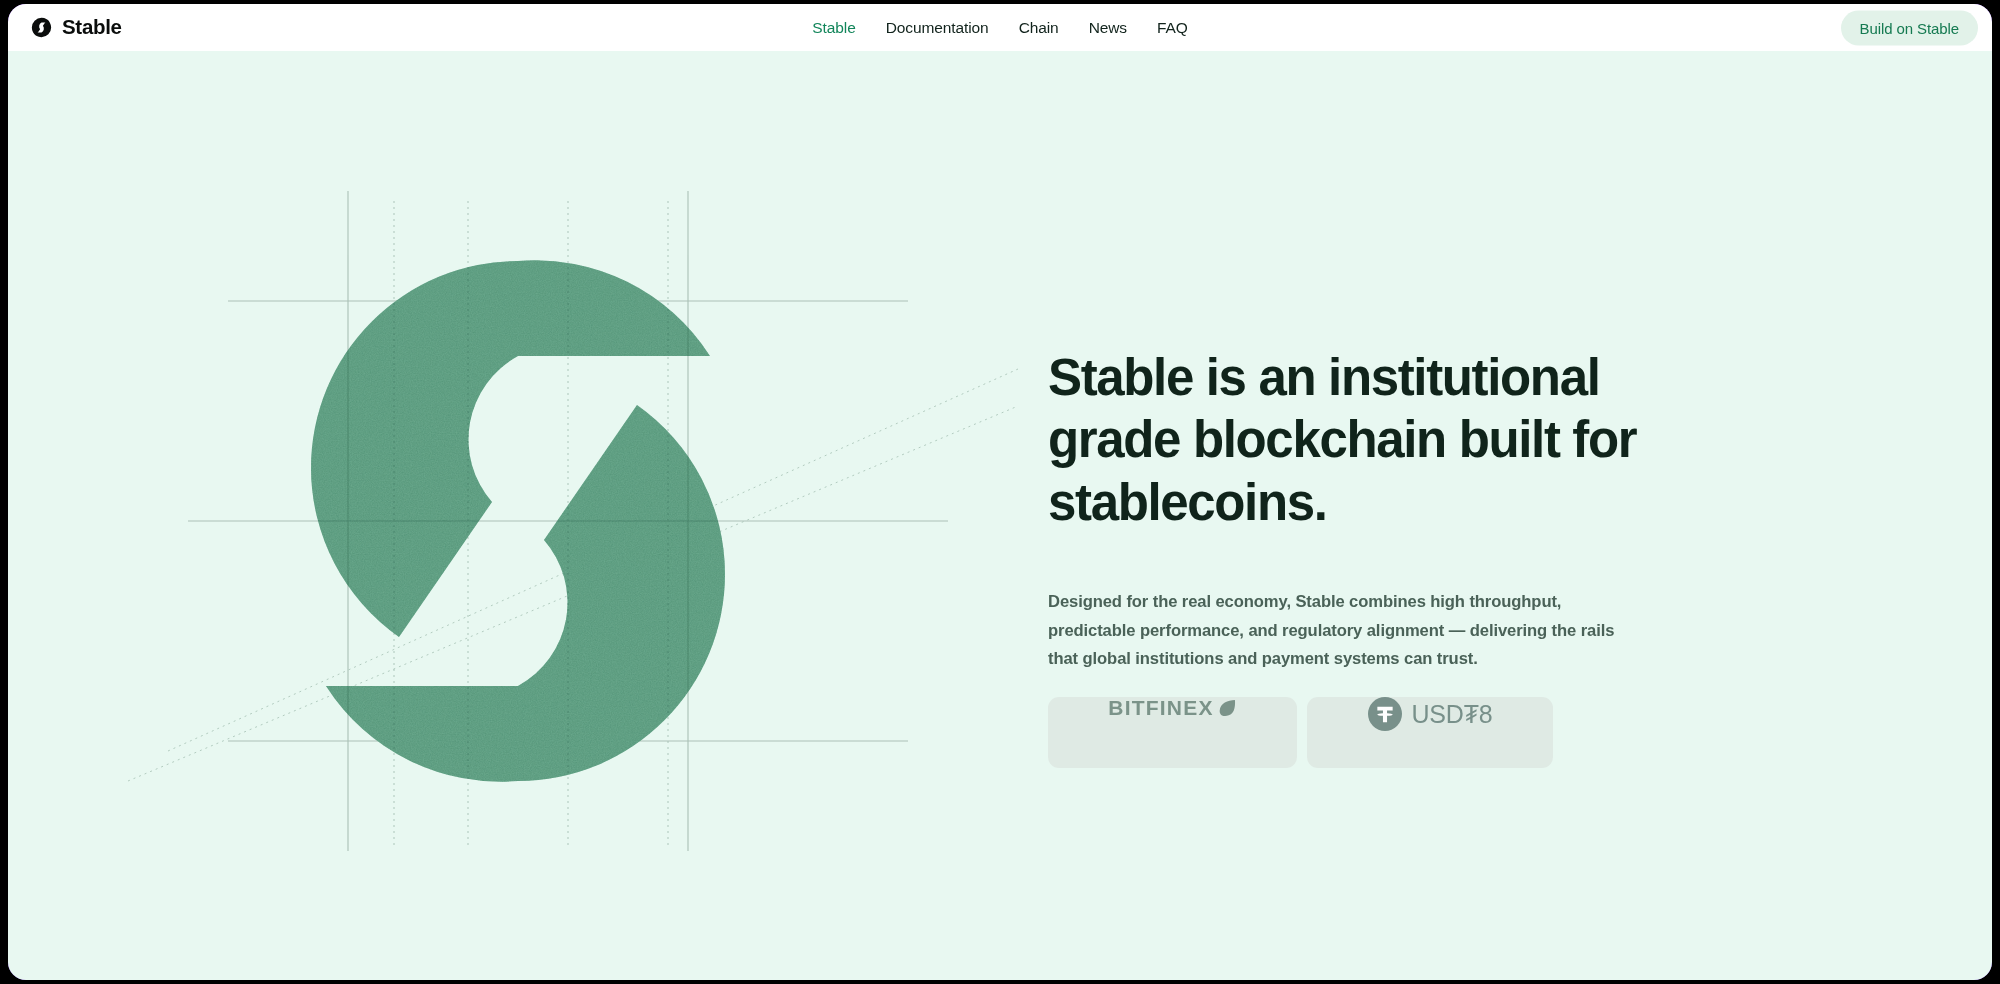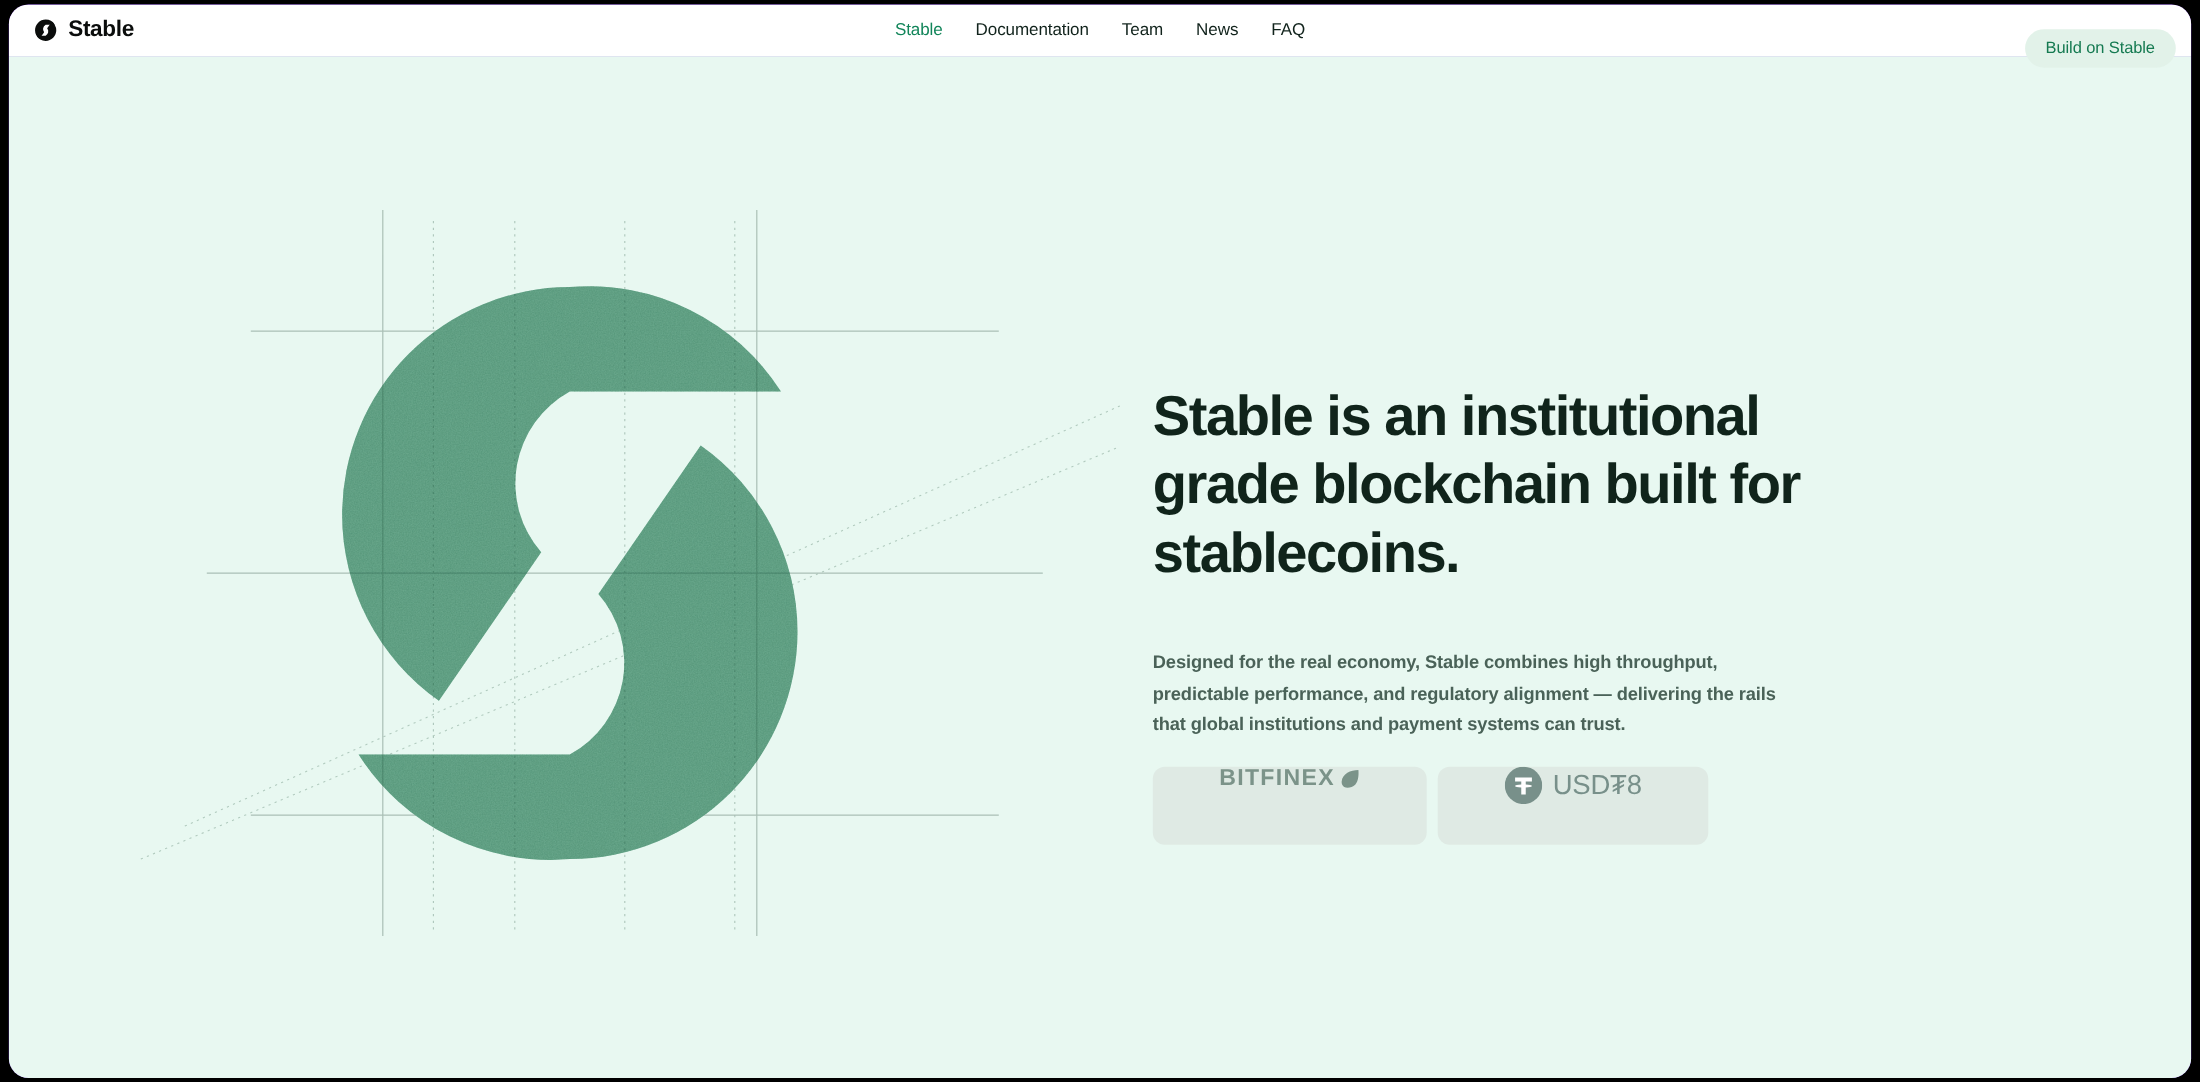--- a/index.html
+++ b/index.html
@@ -79,21 +79,20 @@
     color: #157a51;
     border: none;
     border-radius: 999px;
     padding: 9px 19px;
     font-family: inherit;
     font-size: 15px;
     font-weight: 500;
     letter-spacing: -0.1px;
     cursor: pointer;
     white-space: nowrap;
-    margin-top: 16px;
   }
 
   
   .hero {
     position: relative;
     height: 929px;
     background: #e8f8f1;
     display: flex;
     align-items: center;
   }
@@ -181,21 +180,21 @@
           <path d="M50 8 A42 42 0 0 0 8 50 L8 50 A42 42 0 0 0 26 84 L44 58 A20 20 0 0 1 50 28 L86 28 A42 42 0 0 0 50 8 Z"></path>
           <path d="M50 92 A42 42 0 0 0 92 50 L92 50 A42 42 0 0 0 74 16 L56 42 A20 20 0 0 1 50 72 L14 72 A42 42 0 0 0 50 92 Z"></path>
         </g>
       </svg>
       <span class="brand-name">Stable</span>
     </div>
 
     <nav class="main-nav">
       <a class="nav-link is-active" href="#">Stable</a>
       <a class="nav-link" href="#">Documentation</a>
-      <a class="nav-link" href="#">Team</a>
+      <a class="nav-link" href="#">Chain</a>
       <a class="nav-link" href="#">News</a>
       <a class="nav-link" href="#">FAQ</a>
     </nav>
 
     <button class="header-cta">Build on Stable</button>
   </header>
 
   <section class="hero">
 
     <div class="hero-visual">

